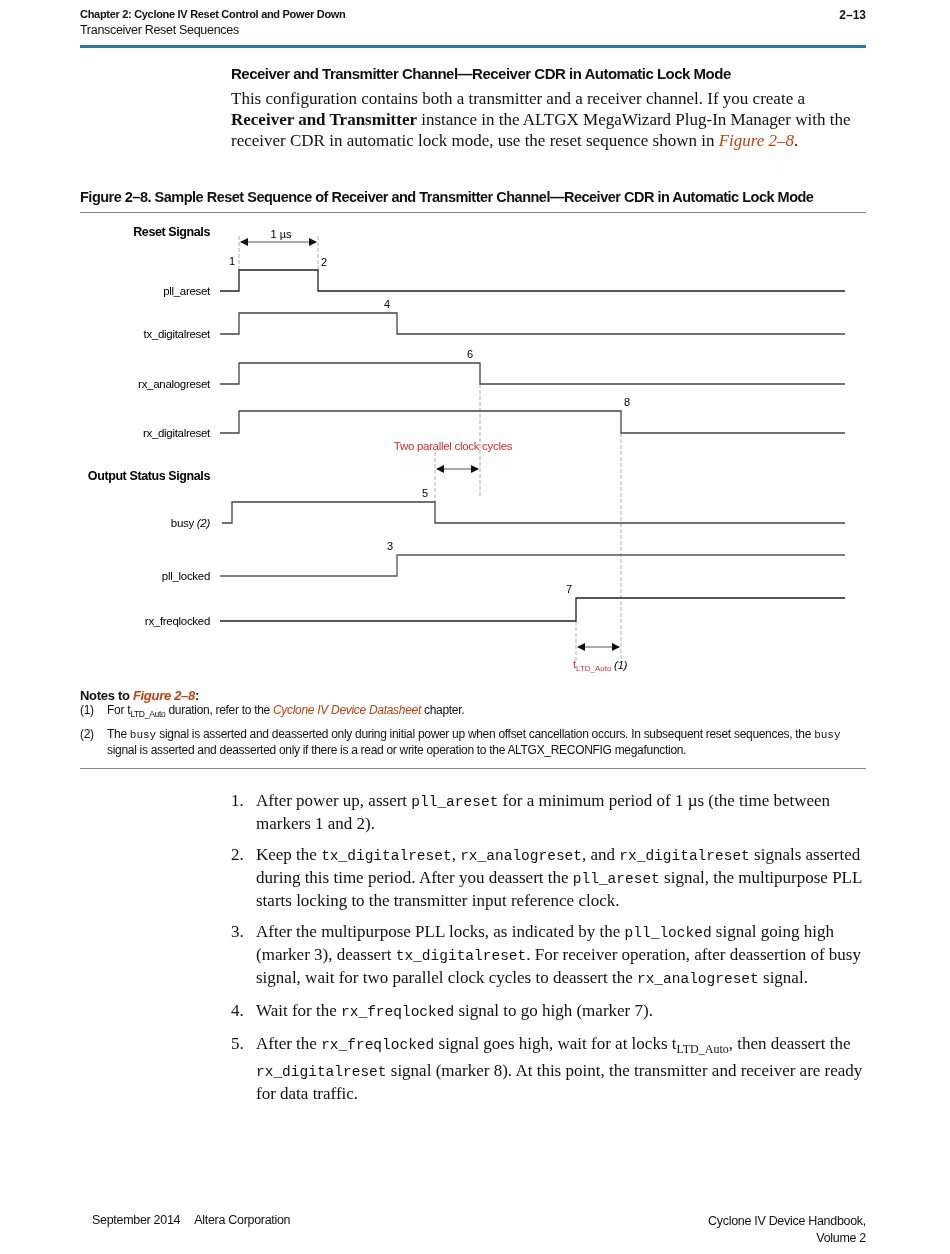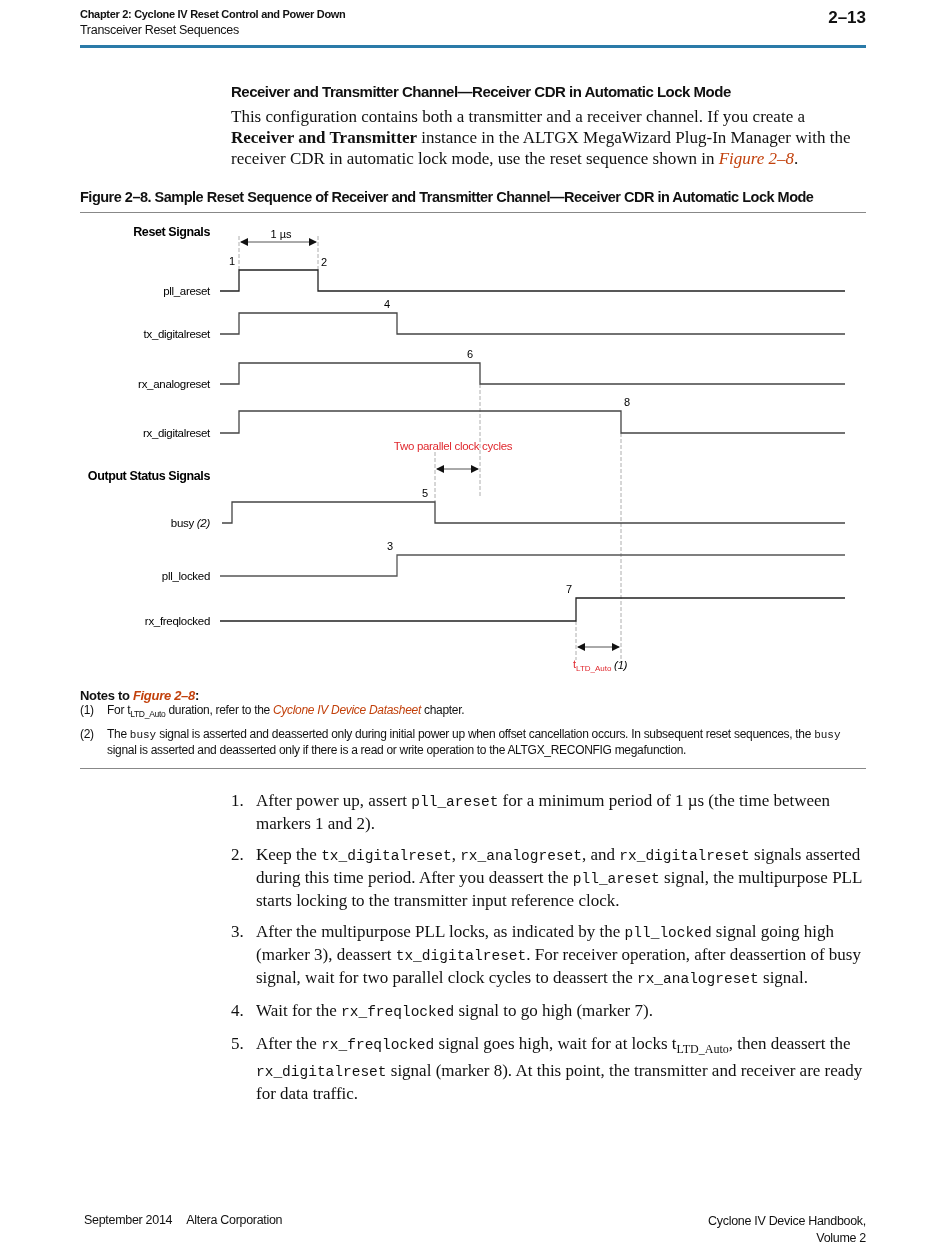--- a/index.html
+++ b/index.html
@@ -3,24 +3,24 @@
 <meta charset="utf-8">
 <style>
   * { margin: 0; padding: 0; box-sizing: border-box; }
   body { width: 950px; height: 1254px; background: #ffffff; position: relative; overflow: hidden; color: #111; }
   .mono { font-family: "Liberation Mono", monospace; }
   .green { color: #c2410c; font-style: italic; }
 
   #hdr { position: absolute; left: 80px; top: 8px; width: 786px; }
   #hdr .chap { font-family: "Liberation Sans", sans-serif; font-weight: bold; font-size: 11px; letter-spacing: -0.3px; }
   #hdr .sec { font-family: "Liberation Sans", sans-serif; font-size: 12.5px; margin-top: 3px; letter-spacing: -0.3px; }
-  #hdr .pg { position: absolute; right: 0; top: 0; font-family: "Liberation Sans", sans-serif; font-weight: bold; font-size: 17px; }
+  #hdr .pg { position: absolute; right: 0; top: 0; font-family: "Liberation Sans", sans-serif; font-weight: bold; font-size: 12px; }
   #hdr-rule { position: absolute; left: 80px; top: 45px; width: 786px; height: 3px; background: #2a7aa8; }
 
-  #intro { position: absolute; left: 231px; top: 83px; width: 640px; }
+  #intro { position: absolute; left: 231px; top: 65px; width: 640px; }
   #intro h3 { font-family: "Liberation Sans", sans-serif; font-weight: bold; font-size: 15px; letter-spacing: -0.5px; margin-bottom: 6px; }
   #intro p { font-family: "Liberation Serif", serif; font-size: 17px; line-height: 21px; }
 
   #fig-title { position: absolute; left: 80px; top: 189px; width: 786px; font-family: "Liberation Sans", sans-serif; font-weight: bold; font-size: 14.5px; letter-spacing: -0.5px; }
   #fig-rule { position: absolute; left: 80px; top: 212px; width: 786px; height: 1px; background: #888; }
 
   #wave { position: absolute; left: 0; top: 0; }
   #wave text { font-family: "Liberation Sans", sans-serif; }
 
   #notes { position: absolute; left: 80px; top: 688px; width: 786px; font-family: "Liberation Sans", sans-serif; font-size: 12px; letter-spacing: -0.3px; }
@@ -33,21 +33,21 @@
 
   #body { position: absolute; left: 231px; top: 790px; width: 640px; font-family: "Liberation Serif", serif; font-size: 17px; line-height: 21px; }
   #body p.lead { margin-bottom: 11px; }
   #body ol { list-style: none; }
   #body li { position: relative; padding-left: 25px; margin-bottom: 10px; }
   #body li .n { position: absolute; left: 0; top: 0; }
   #body .mono { font-size: 14.5px; }
   #body sub { font-size: 12px; }
 
   #ftr { position: absolute; left: 80px; top: 1213px; width: 786px; font-family: "Liberation Sans", sans-serif; font-size: 12.5px; letter-spacing: -0.3px; }
-  #ftr .l { position: absolute; left: 4px; top: 0; }
+  #ftr .l { position: absolute; left: 12px; top: 0; }
   #ftr .l span + span { margin-left: 14px; }
   #ftr .r { position: absolute; right: 0; top: 0; text-align: right; line-height: 17px; }
 </style>
 </head>
 <body>
 
 <div id="hdr">
   <div class="chap">Chapter 2:  Cyclone IV Reset Control and Power Down</div>
   <div class="sec">Transceiver Reset Sequences</div>
   <div class="pg">2–13</div>

